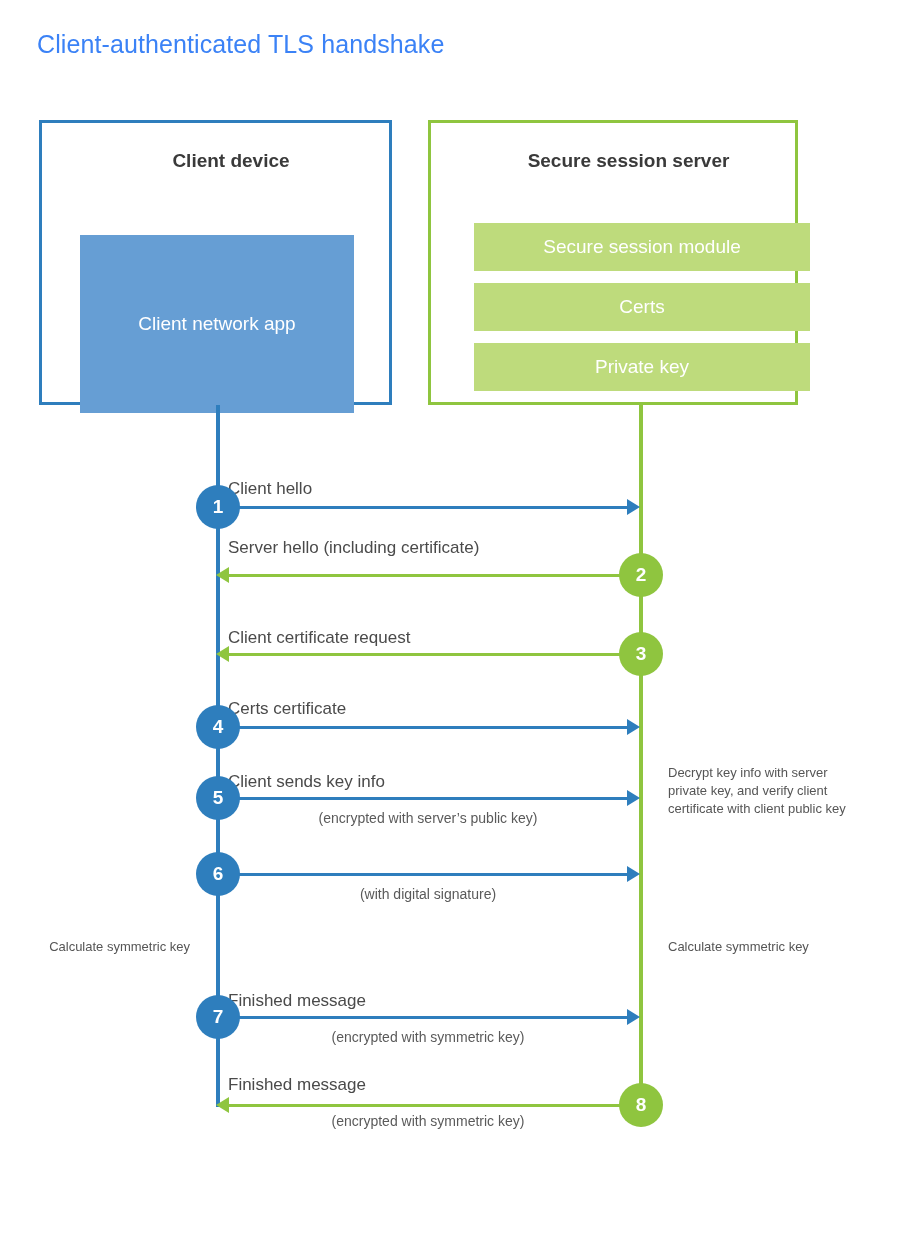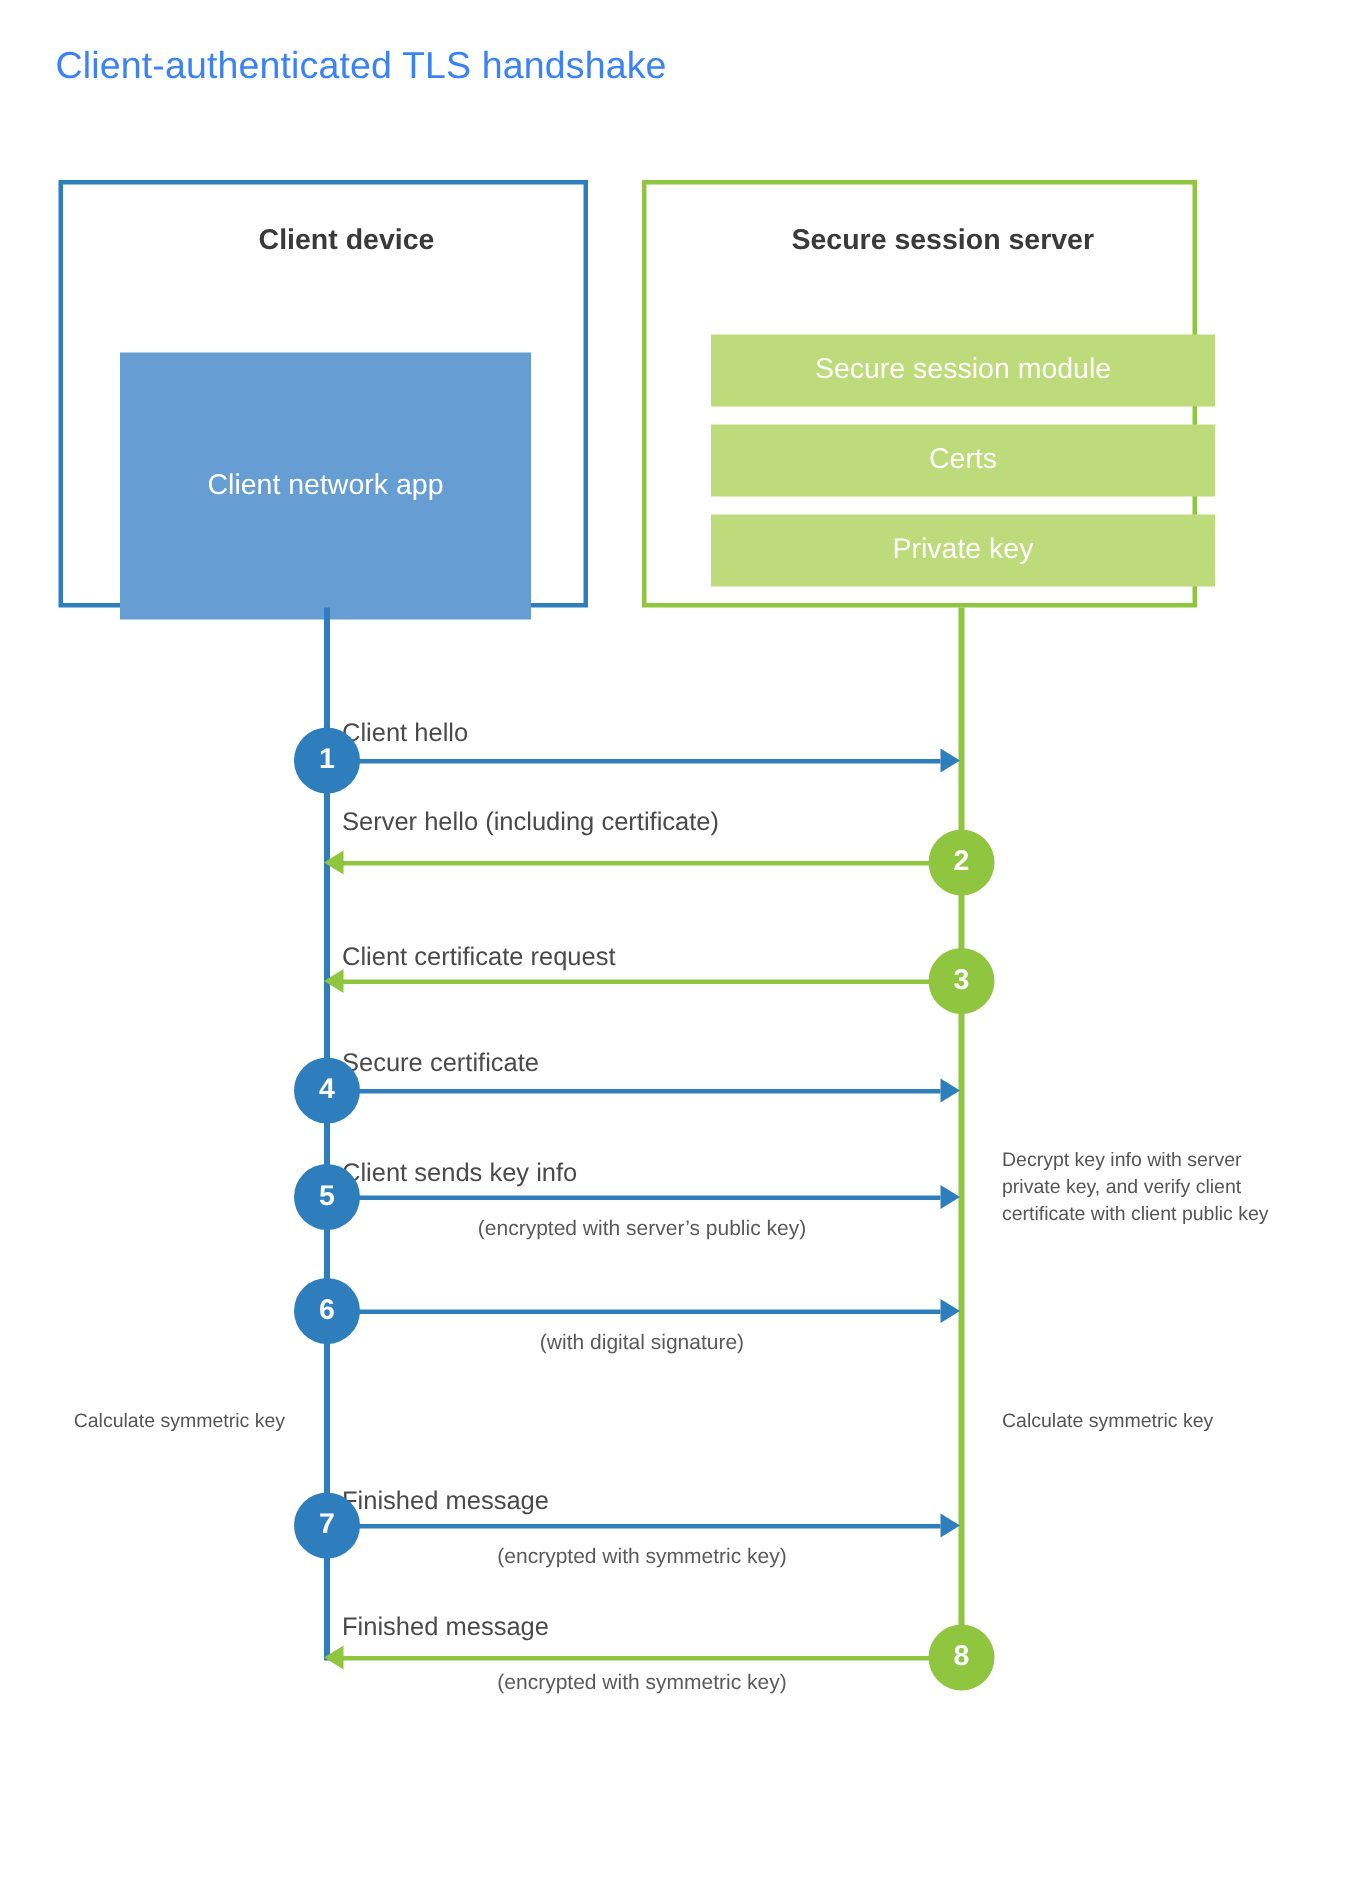--- a/index.html
+++ b/index.html
@@ -207,21 +207,21 @@
   <div class="msg-label" style="top:538px;">Server hello (including certificate)</div>
   <div class="arrow-line green" style="left:228px; top:574px; width:413px;"></div>
   <div class="arrow-head left green" style="left:216px; top:567px;"></div>
   <div class="step-circle green on-server" style="top:553px;">2</div>
 
   <div class="msg-label" style="top:628px;">Client certificate request</div>
   <div class="arrow-line green" style="left:228px; top:653px; width:413px;"></div>
   <div class="arrow-head left green" style="left:216px; top:646px;"></div>
   <div class="step-circle green on-server" style="top:632px;">3</div>
 
-  <div class="msg-label" style="top:699px;">Secure certificate</div>
+  <div class="msg-label" style="top:699px;">Certs certificate</div>
   <div class="arrow-line blue" style="left:218px; top:726px; width:409px;"></div>
   <div class="arrow-head right blue" style="left:627px; top:719px;"></div>
   <div class="step-circle blue on-client" style="top:705px;">4</div>
 
   <div class="msg-label" style="top:772px;">Client sends key info</div>
   <div class="arrow-line blue" style="left:218px; top:797px; width:409px;"></div>
   <div class="arrow-head right blue" style="left:627px; top:790px;"></div>
   <div class="step-circle blue on-client" style="top:776px;">5</div>
   <div class="msg-sublabel" style="top:810px;">(encrypted with server’s public key)</div>
 

